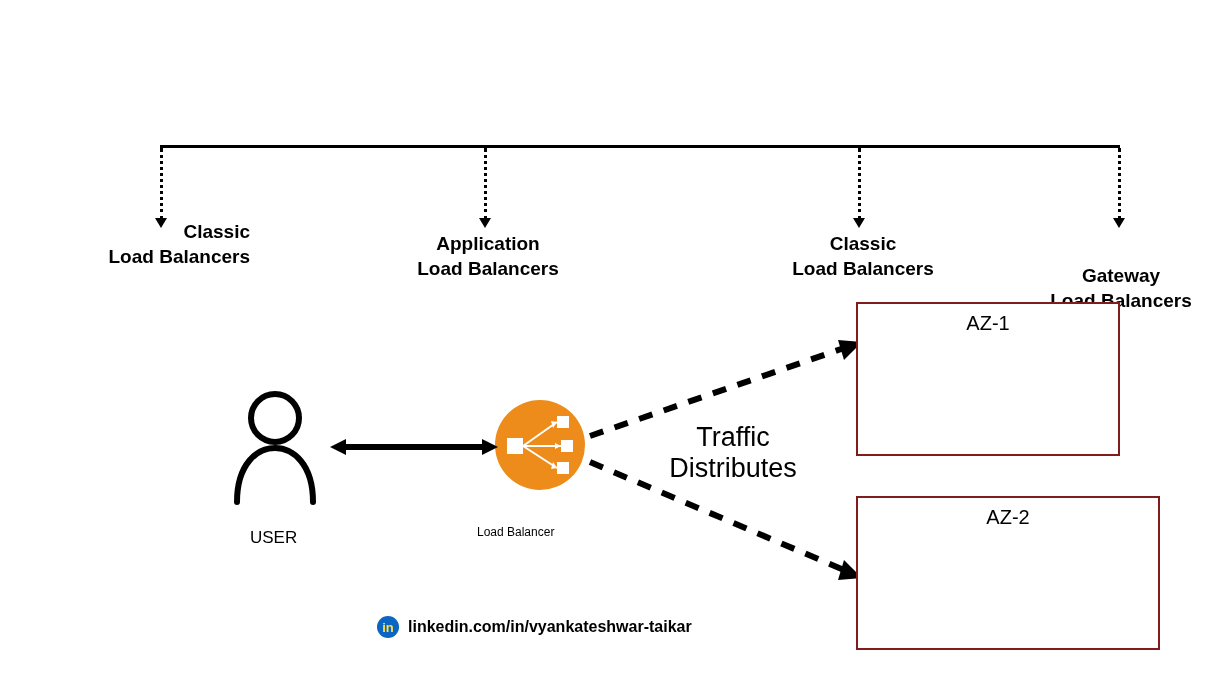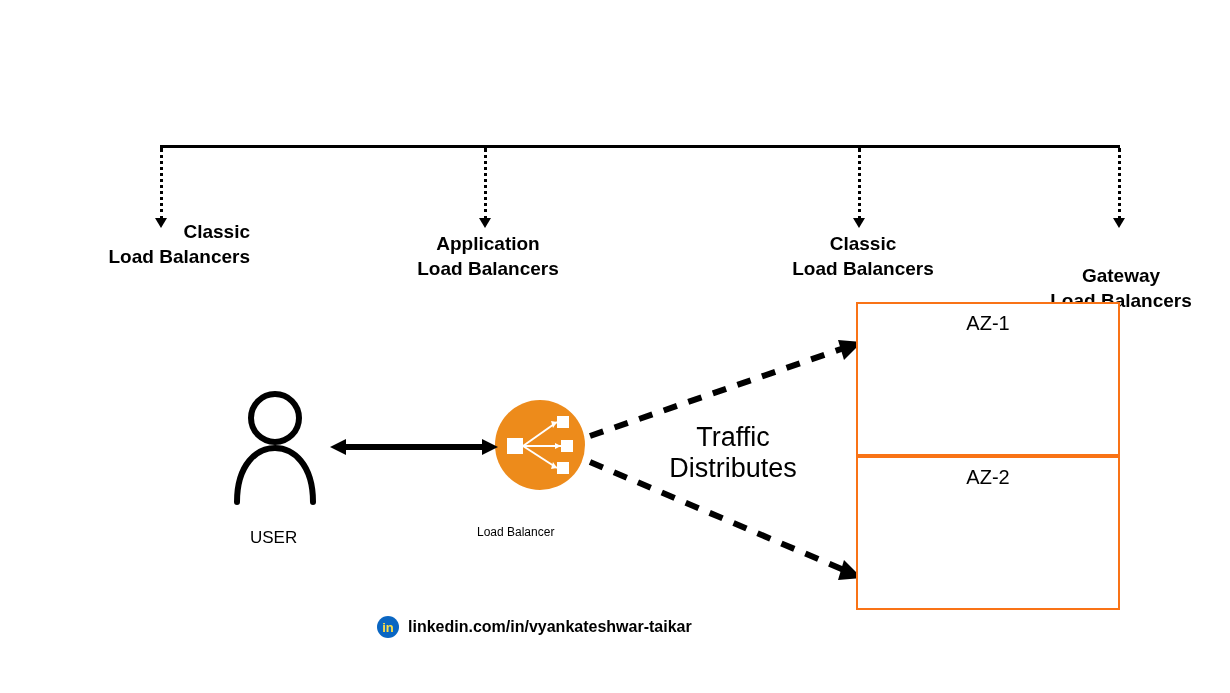--- a/index.html
+++ b/index.html
@@ -45,21 +45,21 @@
   }
   .user-label, .lb-title, .traffic-label, .az-label, .attribution {
     position: absolute;
     color: #000;
   }
   .user-label { font-size: 17px; }
   .lb-title { font-size: 12px; }
   .traffic-label { font-size: 27px; text-align: center; }
   .az-box {
     position: absolute;
-    border: 2px solid #f97316;
+    border: 2px solid #7f1d1d;
     background: #fff;
   }
   .az-label { font-size: 20px; text-align: center; }
   .attribution { font-size: 16px; font-weight: 700; text-align: right; }
   .linkedin-icon {
     position: absolute;
     width: 22px;
     height: 22px;
     background: #0A66C2;
     border-radius: 50%;
@@ -155,21 +155,21 @@
 
   <div class="traffic-label" style="left:668px; top:422px; width:130px;">
     <span>Traffic</span><br>
     <span>Distributes</span>
   </div>
 
   <div class="az-box" style="left:856px; top:302px; width:260px; height:150px;">
     <div class="az-label" style="left:0; right:0; top:8px;">AZ-1</div>
   </div>
 
-  <div class="az-box" style="left:856px; top:456px; width:260px; height:150px;">
+  <div class="az-box" style="left:856px; top:496px; width:260px; height:150px;padding-left:40px;">
     <div class="az-label" style="left:0; right:0; top:8px;">AZ-2</div>
   </div>
 
   <div class="linkedin-icon" style="left:377px; top:616px;">
     <span>in</span>
   </div>
   <div class="attribution" style="left:408px; top:618px;">linkedin.com/in/vyankateshwar-taikar</div>
 
 </div>
 

